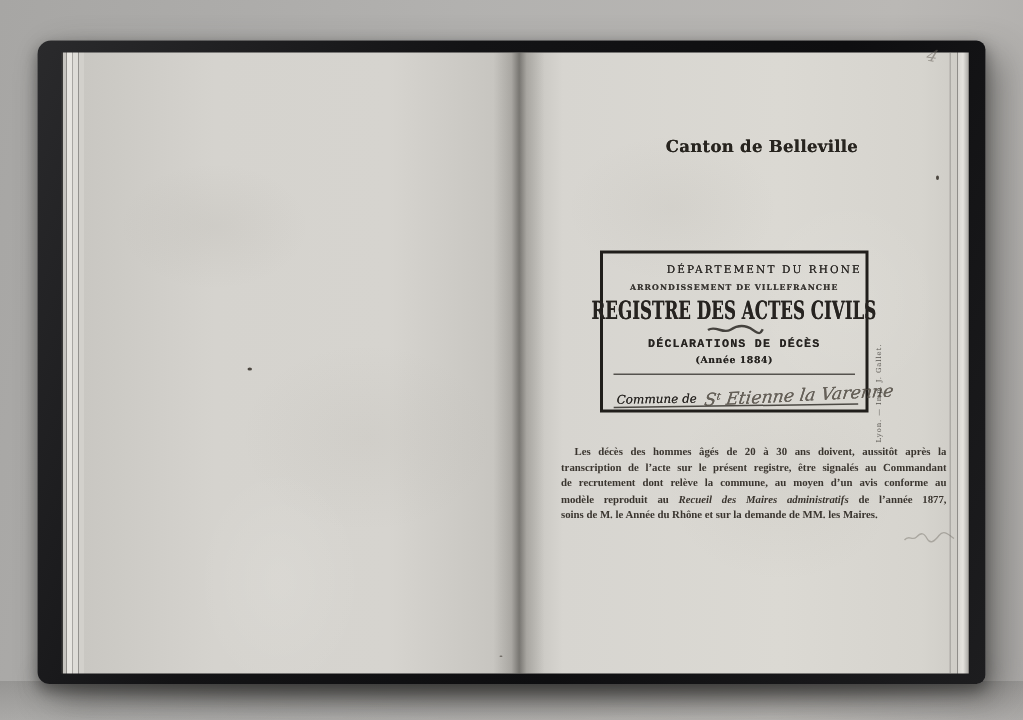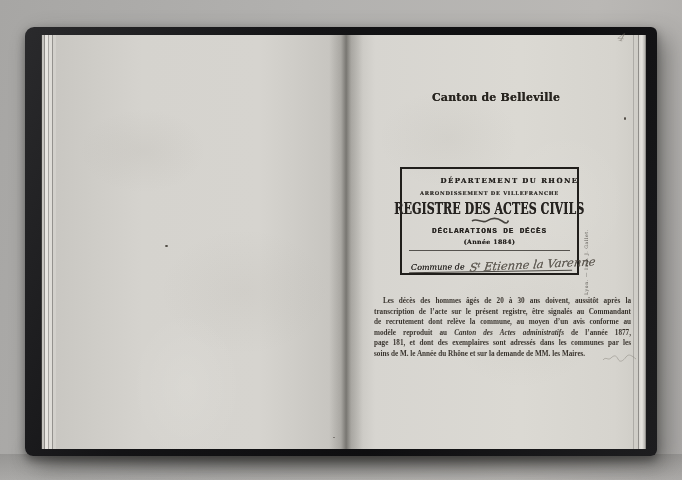--- a/index.html
+++ b/index.html
@@ -39,31 +39,31 @@
   .gutter{position:absolute;left:288px;top:0;width:34px;height:414px;
     background:linear-gradient(90deg,rgba(60,57,52,0) 0%,rgba(60,57,52,.20) 35%,rgba(40,38,34,.48) 50%,rgba(60,57,52,.20) 65%,rgba(60,57,52,0) 100%);}
   .crease{position:absolute;left:287px;top:0;width:1px;height:414px;background:rgba(110,107,102,.35);}
 
   .speck{position:absolute;border-radius:50%;background:#4b463f;}
   .speck.s1{left:109px;top:210px;width:3px;height:2px;}
   .speck.s2{left:277px;top:402px;width:2px;height:1px;opacity:.7;}
   .speck.s3{left:278px;top:82px;width:2px;height:3px;}
 
   
-  .canton{position:absolute;top:56px;left:4px;width:100%;text-align:center;
+  .canton{position:absolute;top:56px;left:16px;width:100%;text-align:center;
     font-size:11px;font-weight:700;color:#27241f;letter-spacing:.2px;
     text-shadow:0 0 .4px rgba(40,36,30,.9);}
   .folio{position:absolute;left:272px;top:-4px;font-size:11px;font-style:italic;
     color:rgba(105,100,92,.55);transform:rotate(8deg) skewX(-12deg);}
 
   .cartouche{position:absolute;left:54px;top:132px;width:179px;height:108px;
     box-sizing:border-box;border:2px solid #201e1b;
     display:flex;flex-direction:column;align-items:center;
     padding-top:7px;color:#262320;text-shadow:0 0 .3px rgba(38,35,32,.8);}
-  .c-dept{font-size:7px;font-weight:700;letter-spacing:1.4px;margin-bottom:5px;white-space:nowrap;padding-left:40px;}
+  .c-dept{font-size:7px;font-weight:400;letter-spacing:1.4px;margin-bottom:5px;white-space:nowrap;padding-left:40px;}
   .c-arr{font-size:5.2px;letter-spacing:.7px;color:#3a3733;font-weight:700;margin-bottom:5px;white-space:nowrap;}
   .c-reg{font-size:15px;font-weight:700;white-space:nowrap;line-height:14px;
     transform:scale(.74,1.12);transform-origin:center;margin-bottom:2px;}
   .c-orn{margin-bottom:3px;opacity:.85;}
   .c-decl{font-size:7.8px;font-weight:700;letter-spacing:.8px;margin-bottom:3px;white-space:nowrap;font-family:Liberation Mono, monospace;}
   .c-annee{font-size:6.2px;font-weight:700;letter-spacing:.4px;margin-bottom:5px;}
   .c-rule{align-self:stretch;margin:0 7px 3px 7px;border-top:1px solid rgba(40,37,33,.75);}
   .c-commune{align-self:stretch;margin:0 5px 0 7px;display:flex;align-items:flex-end;
     border-bottom:1px solid rgba(40,37,33,.8);transform:rotate(-.8deg);height:17px;}
   .c-communelabel{font-style:italic;font-size:8px;padding-left:2px;white-space:nowrap;text-align:right;}
@@ -119,23 +119,22 @@
             <span class="c-hand">Sᵗ Etienne la Varenne</span>
           </div>
         </div>
         <div class="printer">Lyon. — Imp. J. Gallet.</div>
 
         <div class="para">
           <div class="line first">Les décès des hommes âgés de 20 à 30 ans doivent, aussitôt après la</div>
           <div class="line">transcription de l’acte sur le présent registre, être signalés au Commandant</div>
           <div class="line">de recrutement dont relève la commune, au moyen d’un avis conforme au</div>
           <div class="line">
-            <span>modèle reproduit au </span><span style="font-style:italic">Canton des Actes administratifs</span><span> de l’année 1877,</span>
+            <span>modèle reproduit au </span><span style="font-style:italic">Recueil des Maires administratifs</span><span> de l’année 1877,</span>
           </div>
-          <div class="line">page 181, et dont des exemplaires sont adressés dans les communes par les</div>
           <div class="line last">soins de M. le Année du Rhône et sur la demande de MM. les Maires.</div>
         </div>
 
         <svg class="scribble" width="36" height="10" viewBox="0 0 36 10">
           <path d="M1 7 C4 3, 6 8, 9 5 S 14 2, 16 6 S 21 8, 24 4 S 30 3, 34 6" fill="none" stroke="#5a554c" stroke-width=".9"></path>
         </svg>
 
         <div class="crease"></div>
       </div>
 

